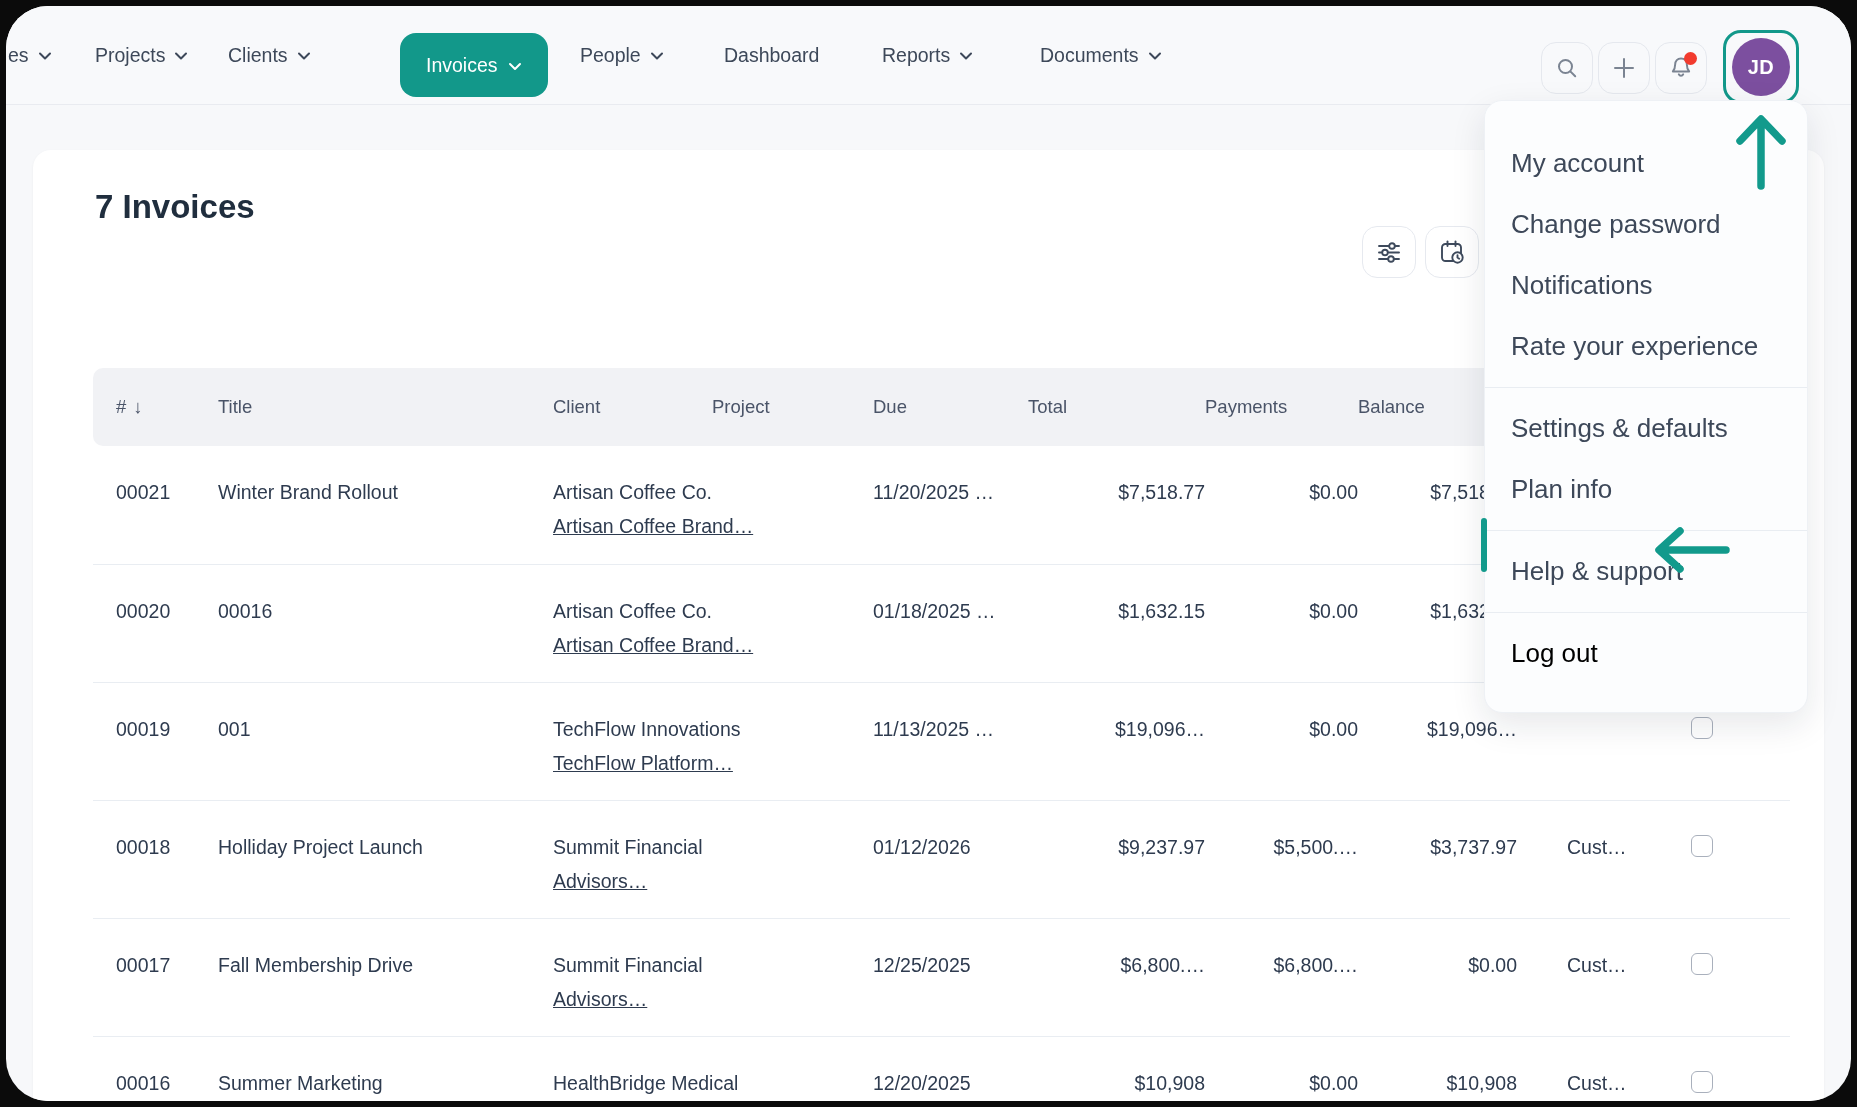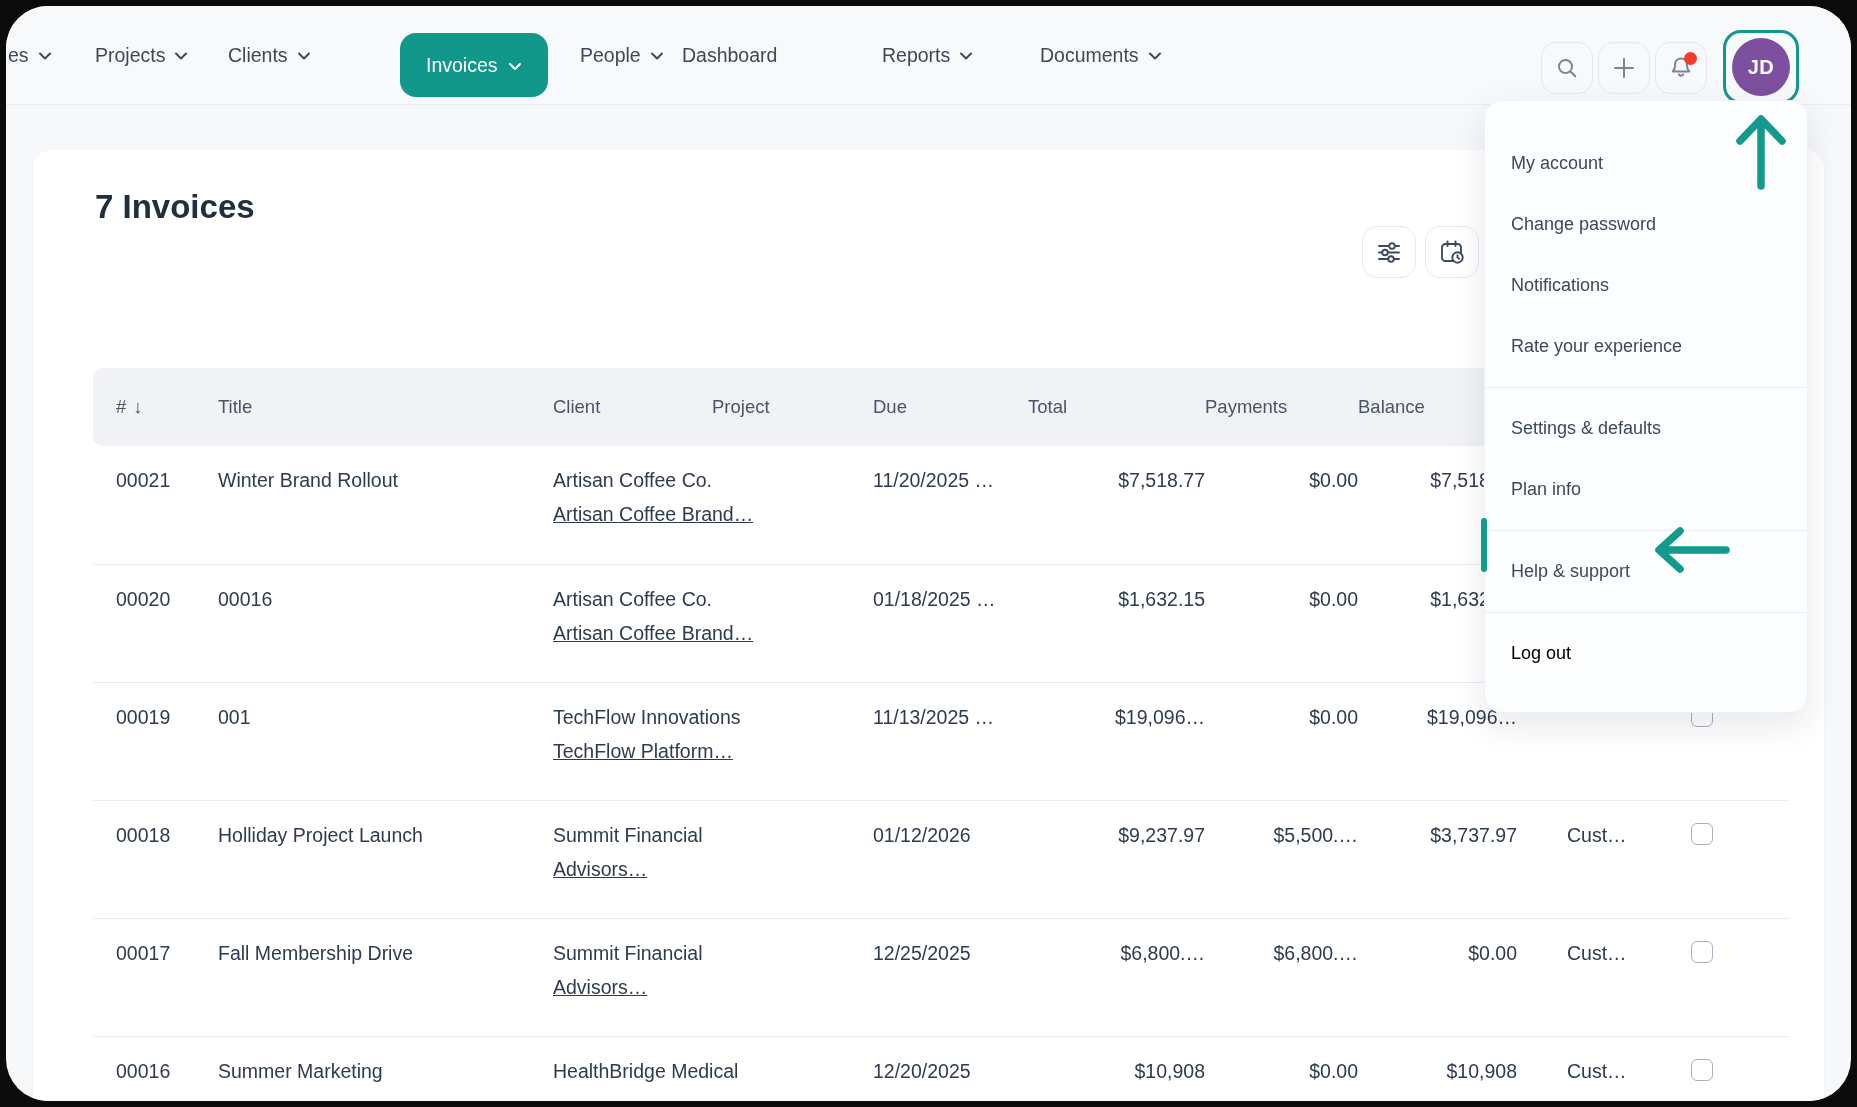--- a/index.html
+++ b/index.html
@@ -30,36 +30,36 @@
   .tool-btn { position:absolute; top:76px; width:54px; height:52px; border:1px solid #e6e9ef; border-radius:15px;
               background:#fff; display:flex; align-items:center; justify-content:center; cursor:pointer; }
   .tool-filter { left:1329px; } .tool-calendar { left:1392px; }
 
   table.inv { position:absolute; left:60px; top:218px; width:1697px; border-collapse:collapse; table-layout:fixed; }
   table.inv thead th { background:#f1f2f5; height:78px; font-weight:normal; font-size:18.5px; color:#4a5468;
                        text-align:left; vertical-align:middle; }
   table.inv thead th:first-child { border-radius:10px 0 0 10px; padding-left:23px; }
   table.inv thead th:last-child  { border-radius:0 10px 10px 0; }
   th.num span { display:inline-flex; gap:7px; align-items:center; }
-  table.inv tbody td { height:118px; vertical-align:top; padding-top:17px; font-size:19.5px; color:#2e3b4f;
+  table.inv tbody td { height:118px; vertical-align:top; padding-top:29px; font-size:19.5px; color:#2e3b4f;
                        line-height:34px; border-bottom:1px solid #e9edf2; overflow:hidden; white-space:nowrap; }
   table.inv tbody tr:last-child td { border-bottom:none; }
   td.col-num { padding-left:23px; }
   .r { text-align:right; } th.r { text-align:right;margin-top:18px; }
   th.col-status, td.col-status { padding-left:50px; }
   .client-l2 { display:block;text-decoration:underline; }
   .checkbox { display:inline-block; width:22px; height:22px; border:1.5px solid #a9b0bc; border-radius:6px;
               background:#fff; margin-top:5px; cursor:pointer; }
 
   
   .menu { position:absolute; left:1478px; top:94px; width:324px; background:#fcfdfe; border:1px solid #eef1f5;
           border-radius:18px; box-shadow:0 12px 34px rgba(20,30,50,.10); padding:22px 0 18px 0; z-index:10; }
   .menu-group { padding:10px 0; }
   .menu-divider { height:1px; background:#e9edf2; }
-  .menu-item { height:61px; display:flex; align-items:center; padding:0 26px; font-size:18px; color:#3d4859; cursor:pointer; }
+  .menu-item { height:61px; display:flex; align-items:center; padding:0 26px; font-size:26px; color:#3d4859; cursor:pointer; }
   .menu-item.danger { color:#000000; }
   .menu-item.highlight { padding:0 0 0 9px; }
   .menu-item.highlight .pill { border:2.5px solid #12988a; color:#12988a; border-radius:12px; padding:7px 13px; }
 
   
   .ann { position:absolute; z-index:20; pointer-events:none; }
   .ann-bar { left:1475px; top:512px; width:6px; height:54px; background:#129a8c; border-radius:3px; }
 </style>
 </head>
 <body>
@@ -90,21 +90,21 @@
       <svg class="chev" width="14" height="9" viewBox="0 0 14 9">
           <path d="M2 2 L7 7 L12 2" fill="none" stroke="#ffffff" stroke-width="2" stroke-linecap="round" stroke-linejoin="round"></path>
         </svg>
     </div>
     <div class="nav-item" style="left:574px">
       <span>People</span>
       <svg class="chev" width="14" height="9" viewBox="0 0 14 9">
           <path d="M2 2 L7 7 L12 2" fill="none" stroke="#3d4859" stroke-width="2" stroke-linecap="round" stroke-linejoin="round"></path>
         </svg>
     </div>
-    <div class="nav-item" style="left:676px">
+    <div class="nav-item" style="left:718px">
       <span>Dashboard</span>
     </div>
     <div class="nav-item" style="left:876px">
       <span>Reports</span>
       <svg class="chev" width="14" height="9" viewBox="0 0 14 9">
           <path d="M2 2 L7 7 L12 2" fill="none" stroke="#3d4859" stroke-width="2" stroke-linecap="round" stroke-linejoin="round"></path>
         </svg>
     </div>
     <div class="nav-item" style="left:1034px">
       <span>Documents</span>

